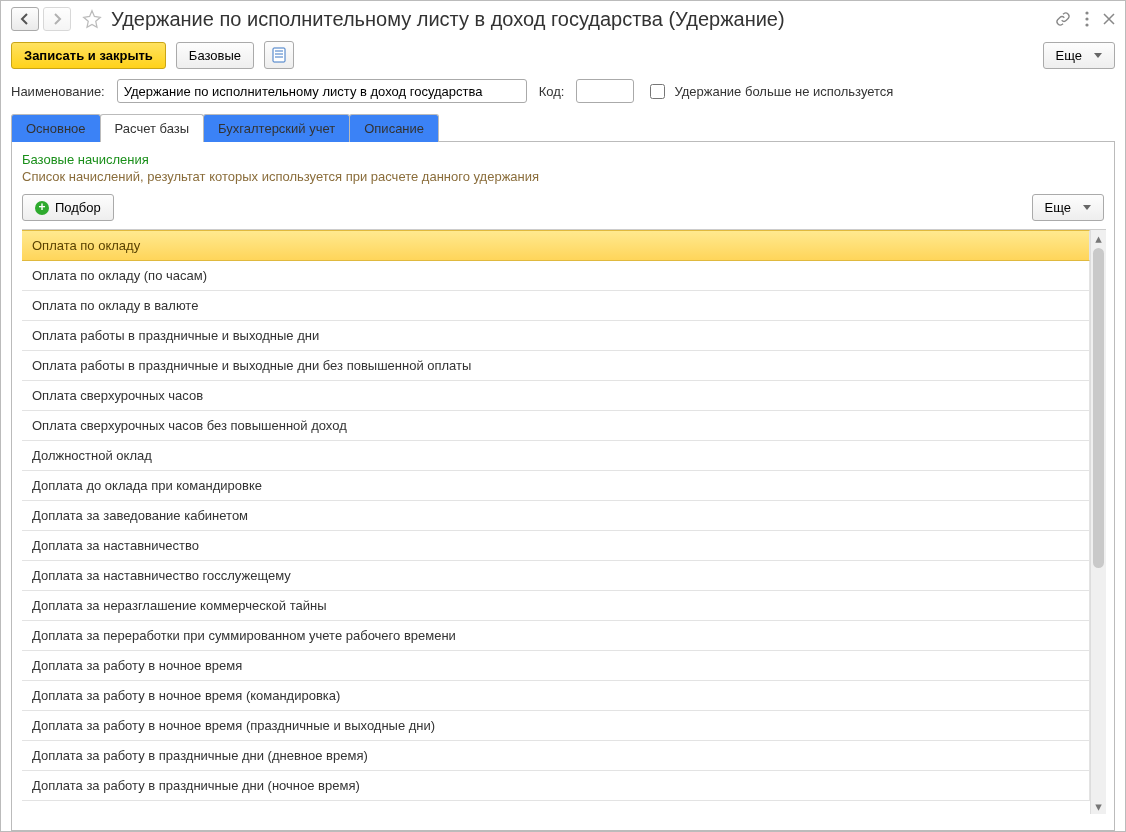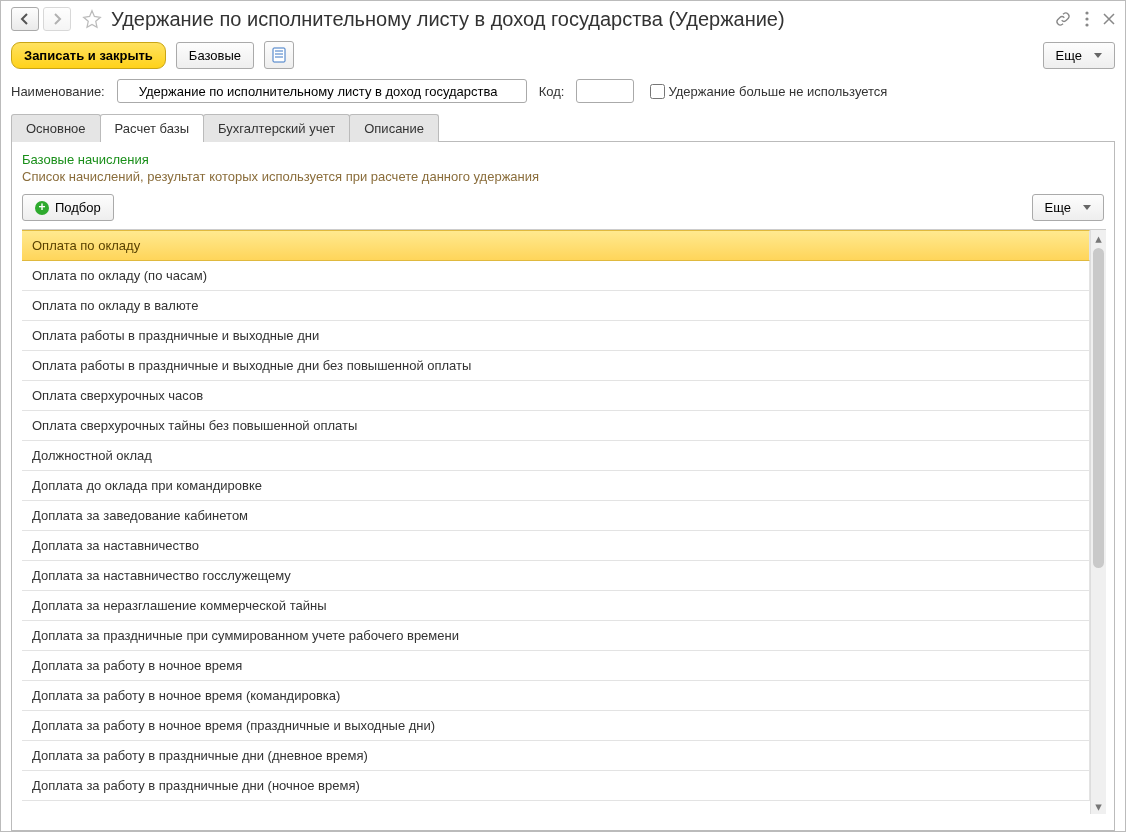--- a/index.html
+++ b/index.html
@@ -55,50 +55,49 @@
     background: linear-gradient(#fdfdfd,#eee);
     padding: 5px 12px;
     font-size: 13px;
     cursor:pointer;
     display:inline-flex; align-items:center; gap:6px;
   }
   .btn.primary {
     background: linear-gradient(#ffe260,#ffd21a);
     border-color: #c9a516;
     font-weight: bold;
-    border-radius: 9px;
   }
   .btn.iconbtn { padding:5px 7px; }
   .btn.dropdown::after{
     content:""; display:inline-block; margin-left:6px;
     border-left:4px solid transparent; border-right:4px solid transparent;
     border-top:5px solid #666;
   }
   .spacer { flex:1; }
   .fieldrow {
     display:flex; align-items:center; gap:12px;
     padding: 2px 10px 10px 10px;
   }
   .fieldrow label { color:#333; }
   input.text {
     border:1px solid #aaa; border-radius:3px;
-    height:24px; padding:2px 21px; font-size:13px;
+    height:24px; padding:2px 6px; font-size:13px;
   }
   input.name-field { width:410px; }
   input.code-field { width:58px; }
-  .chk { display:inline-flex; align-items:center; gap:0; }
+  .chk { display:inline-flex; align-items:center; gap:6px; }
   .chk input { width:15px; height:15px; }
   .tabs {
     display:flex; padding: 0 10px;
   }
   .tab {
     border:1px solid #bbb;
     border-bottom:none;
     padding:6px 14px;
-    background:#e5e5e5;
+    background:#3b82f6;
     font-size:13px;
     cursor:pointer;
     position:relative; top:1px;
     border-radius:3px 3px 0 0;
     margin-right:-1px;
   }
   .tab.active { background:#fff; z-index:2; }
   .tabcontent {
     border:1px solid #bbb;
     margin: 0 10px 10px 10px;
@@ -235,28 +234,28 @@
     <button class="btn dropdown">Еще</button>
   </div>
   <div class="listwrap">
     <div class="list" id="list">
         <div class="row selected">Оплата по окладу</div>
         <div class="row">Оплата по окладу (по часам)</div>
         <div class="row">Оплата по окладу в валюте</div>
         <div class="row">Оплата работы в праздничные и выходные дни</div>
         <div class="row">Оплата работы в праздничные и выходные дни без повышенной оплаты</div>
         <div class="row">Оплата сверхурочных часов</div>
-        <div class="row">Оплата сверхурочных тайны без повышенной оплаты</div>
+        <div class="row">Оплата сверхурочных часов без повышенной доход</div>
         <div class="row">Должностной оклад</div>
         <div class="row">Доплата до оклада при командировке</div>
         <div class="row">Доплата за заведование кабинетом</div>
         <div class="row">Доплата за наставничество</div>
         <div class="row">Доплата за наставничество госслужещему</div>
         <div class="row">Доплата за неразглашение коммерческой тайны</div>
-        <div class="row">Доплата за праздничные при суммированном учете рабочего времени</div>
+        <div class="row">Доплата за переработки при суммированном учете рабочего времени</div>
         <div class="row">Доплата за работу в ночное время</div>
         <div class="row">Доплата за работу в ночное время (командировка)</div>
         <div class="row">Доплата за работу в ночное время (праздничные и выходные дни)</div>
         <div class="row">Доплата за работу в праздничные дни (дневное время)</div>
         <div class="row">Доплата за работу в праздничные дни (ночное время)</div>
       </div>
     <div class="scrolltrack">
       <div class="scrollarrow top">▴</div>
       <div class="scrollthumb"></div>
       <div class="scrollarrow bot">▾</div>

